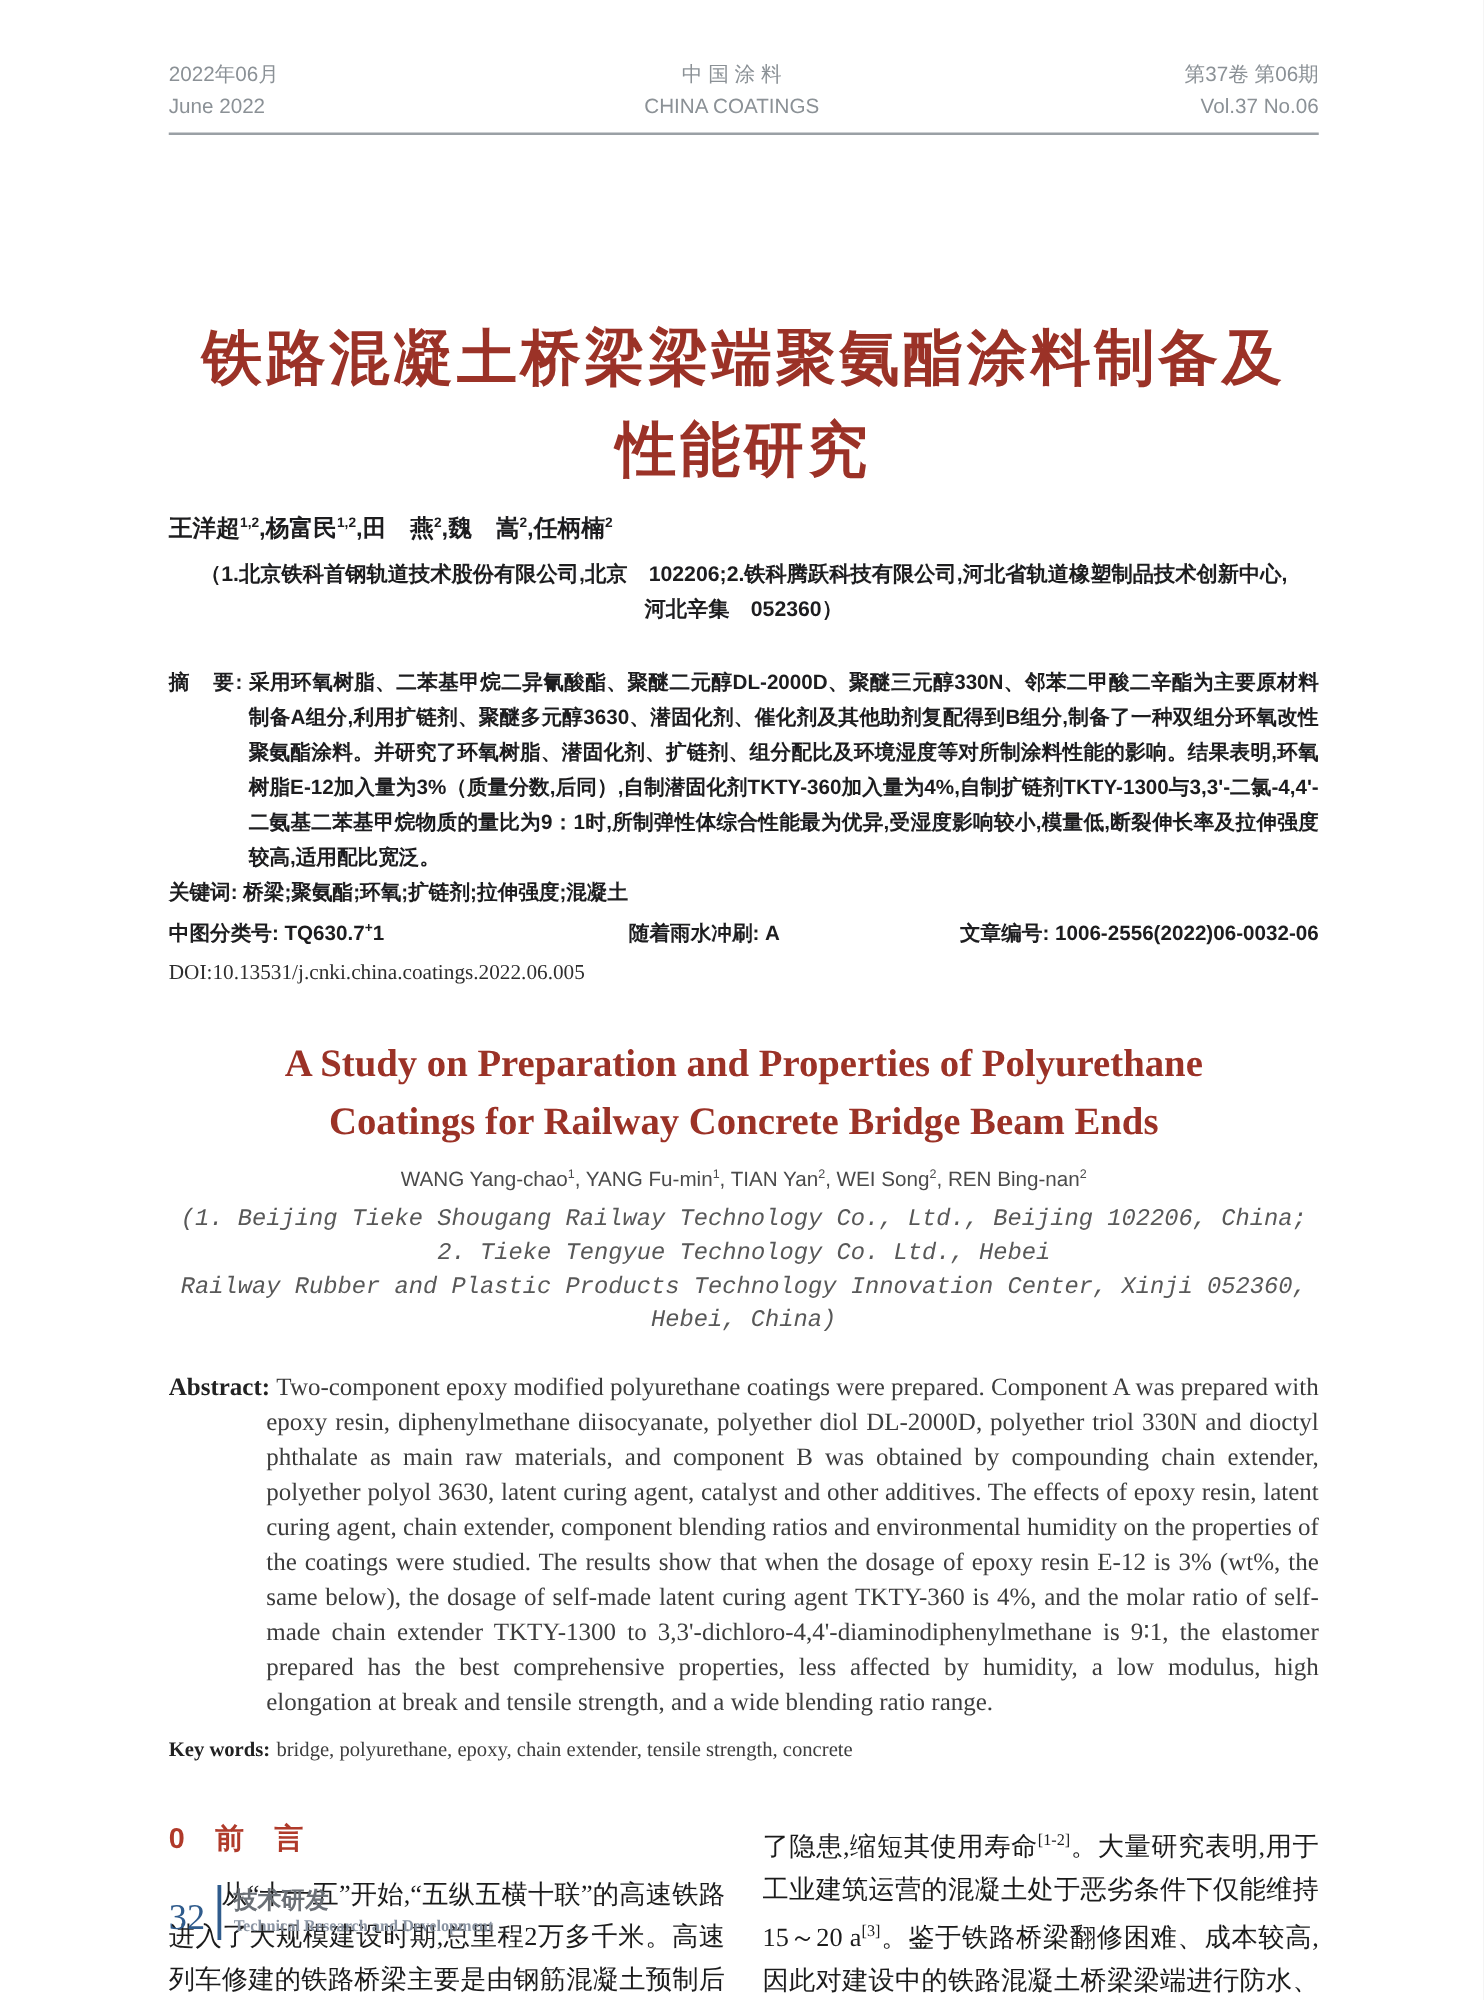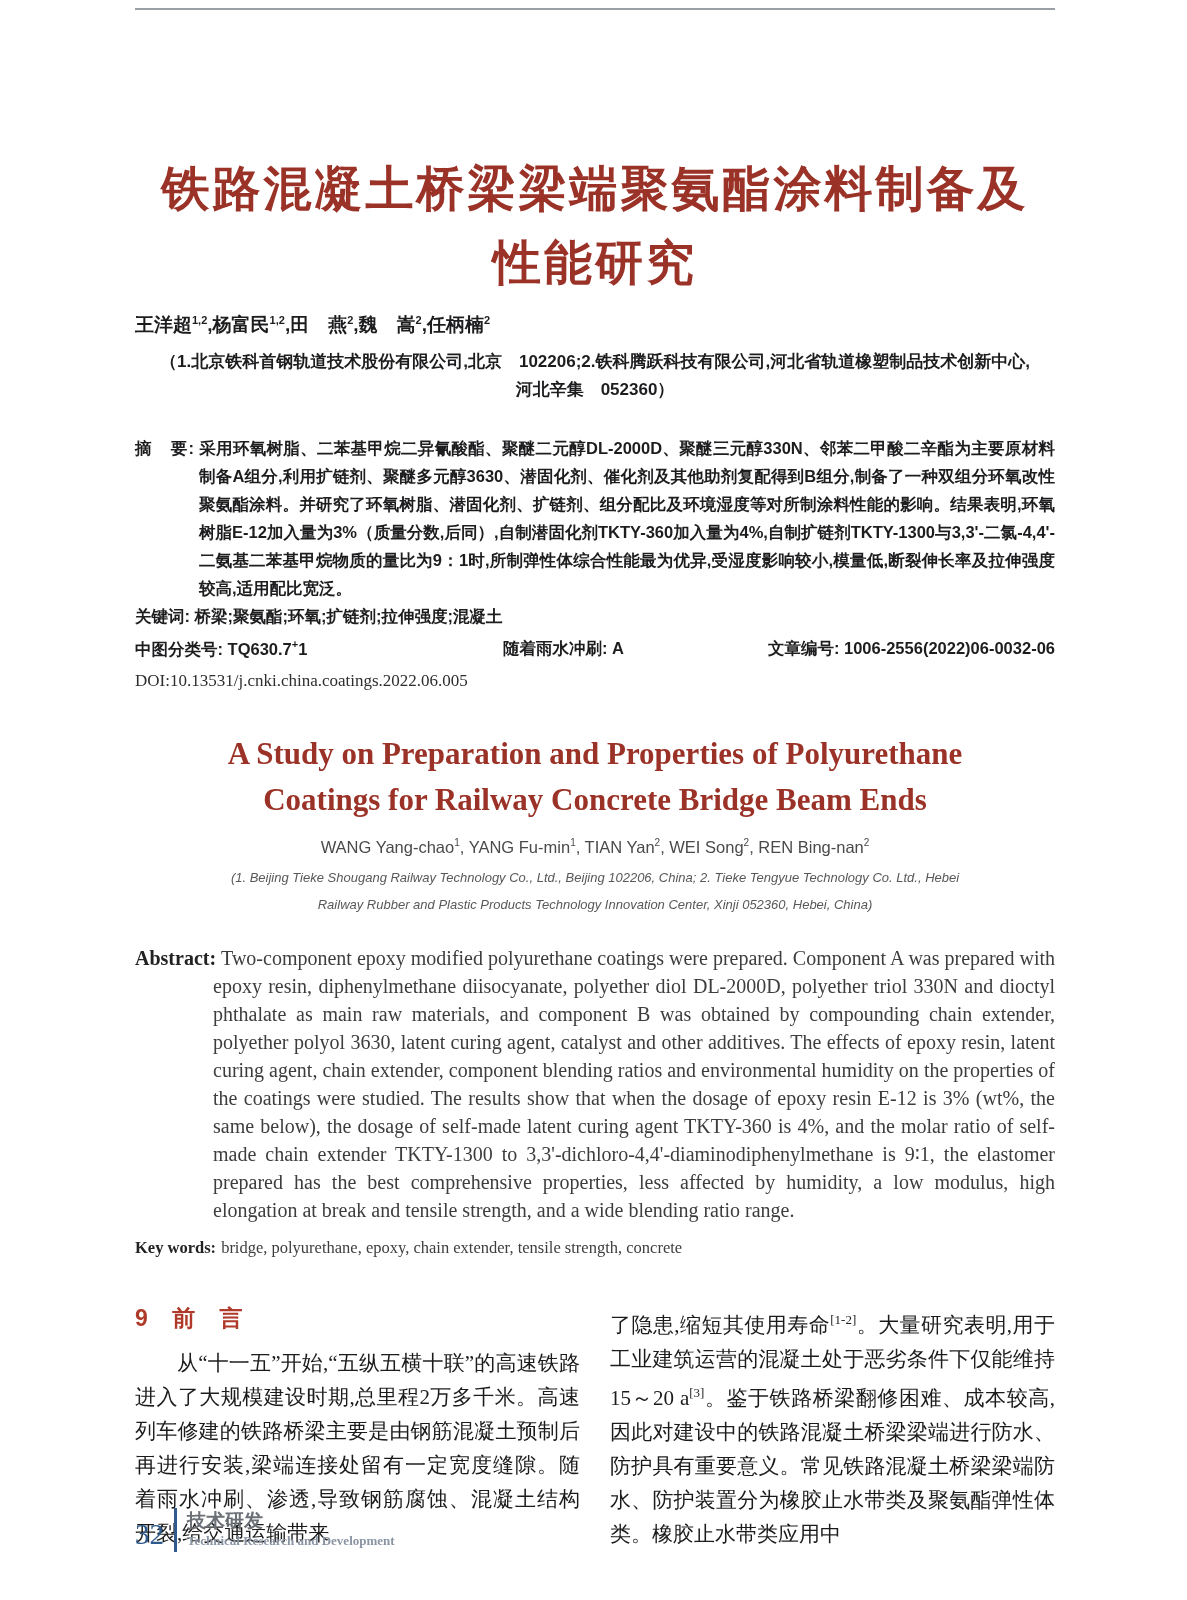--- a/index.html
+++ b/index.html
@@ -37,22 +37,22 @@
   .class-row .aid { flex:1; text-align:right; }
   .class-row sup { font-size:11px; }
   .doi { margin-top:10px; font-family:"Liberation Serif", serif; font-weight:normal;
          font-size:17px; color:#2e2e2e; }
 
   
   .title-en { margin-top:40px; text-align:center; color:#9b3227; font-weight:bold;
               font-family:"Liberation Serif", serif; font-size:31px; line-height:46px; }
   .authors-en { margin-top:14px; text-align:center; font-size:16.5px; color:#4a4a4a; }
   .authors-en sup { font-size:10px; }
-  .affil-en { margin-top:8px; text-align:center; font-family:Liberation Sans, sans-serif;
-              font-style:italic; font-size:13px; line-height:27px; color:#585858; }
+  .affil-en { margin-top:8px; text-align:center; font-family:Liberation Mono, monospace;
+              font-style:italic; font-size:19px; line-height:27px; color:#585858; }
   .abstract-en { margin-top:26px; font-family:"Liberation Serif", serif; font-size:20px;
                  line-height:28px; color:#3d3d3d; text-align:justify;
                  padding-left:78px; text-indent:-78px; }
   .abstract-en .lbl { font-weight:bold; color:#222; margin-right:5px; }
   .keywords-en { margin-top:10px; font-family:"Liberation Serif", serif; font-size:16.5px;
                  line-height:27px; color:#3d3d3d; padding-left:92px; text-indent:-92px; }
   .keywords-en .lbl { font-weight:bold; color:#222; margin-right:5px; }
 
   
   .section-intro { display:flex; gap:30px; margin-top:42px; }
@@ -72,20 +72,34 @@
   .pfooter .labels .cn { font-weight:bold; font-size:19px; color:#6b7076; line-height:22px; }
   .pfooter .labels .en { font-family:"Liberation Serif", serif; font-weight:bold;
                          font-size:13px; color:#8a94a2; line-height:18px; }
 </style>
 </head>
 <body>
 
 <div class="page">
   <div class="content">
 
+    <div class="jheader">
+      <div class="col c-left">
+        <div>2022年06月</div>
+        <div>June 2022</div>
+      </div>
+      <div class="col c-center">
+        <div>中 国 涂 料</div>
+        <div>CHINA COATINGS</div>
+      </div>
+      <div class="col c-right">
+        <div>第37卷 第06期</div>
+        <div>Vol.37 No.06</div>
+      </div>
+    </div>
     <div class="header-rule"></div>
 
     <h1 class="title-cn">
       <div>铁路混凝土桥梁梁端聚氨酯涂料制备及</div>
       <div>性能研究</div>
     </h1>
 
     <div class="authors-cn">王洋超<sup>1,2</sup>,杨富民<sup>1,2</sup>,田　燕<sup>2</sup>,魏　嵩<sup>2</sup>,任柄楠<sup>2</sup></div>
     <div class="affil-cn">
       <div>（1.北京铁科首钢轨道技术股份有限公司,北京　102206;2.铁科腾跃科技有限公司,河北省轨道橡塑制品技术创新中心,</div>
@@ -114,21 +128,21 @@
       <div>(1. Beijing Tieke Shougang Railway Technology Co., Ltd., Beijing 102206, China; 2. Tieke Tengyue Technology Co. Ltd., Hebei</div>
       <div>Railway Rubber and Plastic Products Technology Innovation Center, Xinji 052360, Hebei, China)</div>
     </div>
 
     <p class="abstract-en"><span class="lbl">Abstract:</span><span>Two-component epoxy modified polyurethane coatings were prepared. Component A was prepared with epoxy resin, diphenylmethane diisocyanate, polyether diol DL-2000D, polyether triol 330N and dioctyl phthalate as main raw materials, and component B was obtained by compounding chain extender, polyether polyol 3630, latent curing agent, catalyst and other additives. The effects of epoxy resin, latent curing agent, chain extender, component blending ratios and environmental humidity on the properties of the coatings were studied. The results show that when the dosage of epoxy resin E-12 is 3% (wt%, the same below), the dosage of self-made latent curing agent TKTY-360 is 4%, and the molar ratio of self-made chain extender TKTY-1300 to 3,3'-dichloro-4,4'-diaminodiphenylmethane is 9∶1, the elastomer prepared has the best comprehensive properties, less affected by humidity, a low modulus, high elongation at break and tensile strength, and a wide blending ratio range.</span></p>
 
     <p class="keywords-en"><span class="lbl">Key words:</span><span>bridge, polyurethane, epoxy, chain extender, tensile strength, concrete</span></p>
 
     <div class="section-intro">
       <div class="col">
-        <div class="intro-heading">9 前 言</div>
+        <div class="intro-heading">0 前 言</div>
         <p class="body-par indent2">从“十一五”开始,“五纵五横十联”的高速铁路进入了大规模建设时期,总里程2万多千米。高速列车修建的铁路桥梁主要是由钢筋混凝土预制后再进行安装,梁端连接处留有一定宽度缝隙。随着雨水冲刷、渗透,导致钢筋腐蚀、混凝土结构开裂,给交通运输带来</p>
       </div>
       <div class="col">
         <p class="body-par">了隐患,缩短其使用寿命<sup>[1-2]</sup>。大量研究表明,用于工业建筑运营的混凝土处于恶劣条件下仅能维持15～20 a<sup>[3]</sup>。鉴于铁路桥梁翻修困难、成本较高,因此对建设中的铁路混凝土桥梁梁端进行防水、防护具有重要意义。常见铁路混凝土桥梁梁端防水、防护装置分为橡胶止水带类及聚氨酯弹性体类。橡胶止水带类应用中</p>
       </div>
     </div>
 
   </div>
 
   <div class="pfooter">

